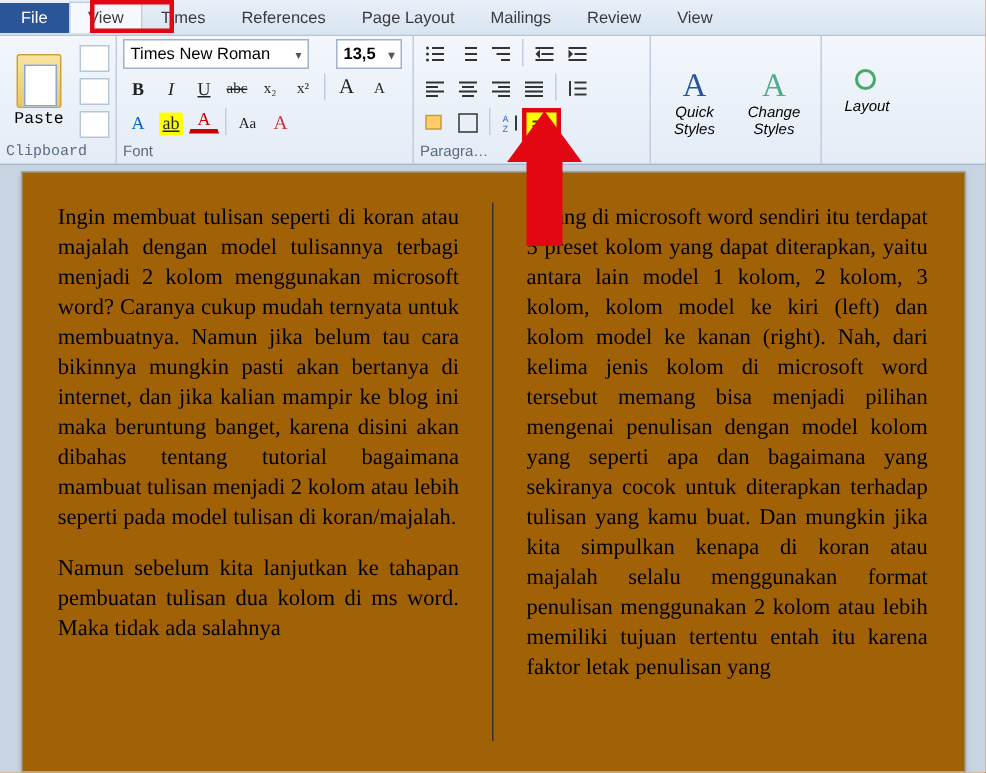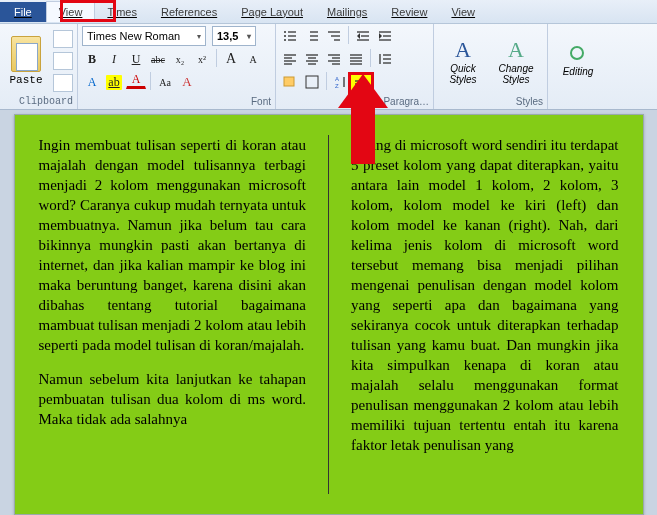--- a/index.html
+++ b/index.html
@@ -1,42 +1,42 @@
 <!DOCTYPE html>
 <html><head>
 <meta charset="utf-8">
 <style>
   * { box-sizing: border-box; margin: 0; padding: 0; }
   body { width: 657px; height: 515px; font-family: "Segoe UI", Tahoma, sans-serif; font-size: 11px; background: #fff; overflow: hidden; }
 
   
-  .menubar { display: flex; align-items: center; height: 24px; background: linear-gradient(#e8eff8, #d8e4f2); border-bottom: 1px solid #b5c6d9; text-decoration: underline; }
+  .menubar { display: flex; align-items: center; height: 24px; background: linear-gradient(#e8eff8, #d8e4f2); border-bottom: 1px solid #b5c6d9; }
   .menubar .tab { padding: 4px 12px; color: #3b3b3b; cursor: default; }
   .menubar .tab.file { background: #2a5599; color: #fff; padding: 4px 14px; }
   .menubar .tab.active { background: #f5f9ff; border: 1px solid #c0cde0; border-bottom: none; }
   .home-hl { position: absolute; left: 60px; top: 0; width: 56px; height: 22px; border: 3px solid #e30613; pointer-events: none; }
 
   
   .ribbon { height: 86px; background: linear-gradient(#f3f7fc, #e4ecf6); border-bottom: 1px solid #a8b9ce; display: flex; position: relative; }
   .group { border-right: 1px solid #c0cde0; display: flex; flex-direction: column; justify-content: space-between; padding: 2px 4px 0 4px; }
-  .group-label { text-align: right; font-size: 10px; color: #5a6b80; padding: 1px 0 2px; }
+  .group-label { text-align: left; font-size: 10px; color: #5a6b80; padding: 1px 0 2px; }
   .group-body { flex: 1; display: flex; align-items: center; gap: 3px; }
 
   
   .g-clip { width: 78px; font-family: Liberation Mono, monospace; }
   .paste-btn { display: flex; flex-direction: column; align-items: center; width: 44px; }
   .paste-icon { width: 30px; height: 36px; background: linear-gradient(#f8e4a0, #e8c860); border: 1px solid #c9a33e; border-radius: 2px; position: relative; }
   .paste-icon::after { content: ""; position: absolute; left: 4px; top: 6px; width: 20px; height: 26px; background: #fff; border: 1px solid #8aa7c9; }
   .paste-lbl { font-size: 11px; margin-top: 2px; }
   .clip-side { display: flex; flex-direction: column; gap: 4px; margin-left: 2px; }
   .clip-side .mini { width: 20px; height: 18px; background: #fff; border: 1px solid #b5c6d9; }
 
   
   .g-font { width: 198px; flex-direction: column; }
-  .font-row1 { display: flex; gap: 6px; margin-bottom: 3px; }
+  .font-row1 { display: flex; gap: 18px; margin-bottom: 3px; }
   .font-name { width: 124px; height: 20px; border: 1px solid #9fb4cc; background: #fff; font-size: 11px; padding: 2px 4px; display: flex; align-items: center; justify-content: space-between; }
   .font-size { width: 44px; height: 20px; border: 1px solid #9fb4cc; background: #fff; font-size: 11px; padding: 2px 4px; display: flex; align-items: center; justify-content: space-between; font-weight: bold; }
   .dd-arr { font-size: 8px; color: #555; }
   .font-row2, .font-row3 { display: flex; gap: 2px; margin-bottom: 3px; }
   .fb { width: 20px; height: 20px; display: flex; align-items: center; justify-content: center; font-size: 12px; font-family: "Times New Roman", serif; color: #222; border: 1px solid transparent; }
   .fb.bold { font-weight: bold; }
   .fb.italic { font-style: italic; }
   .fb.underline { text-decoration: underline; }
   .sep { width: 1px; height: 18px; background: #c0cde0; margin: 0 2px; }
   .hl-y { background: #ffff00; padding: 0 2px; border-radius: 1px; text-decoration: underline; }
@@ -63,21 +63,21 @@
   .edit-icon { width: 22px; height: 22px; position: relative; }
   .edit-icon::before { content: ""; position: absolute; left: 3px; top: 2px; width: 10px; height: 10px; border: 2px solid #4a6; border-radius: 50%; }
 
   
   .big-arrow { position: absolute; left: 338px; top: 74px; width: 50px; height: 90px; z-index: 10; pointer-events: none; }
   .big-arrow .head { width: 0; height: 0; border-left: 25px solid transparent; border-right: 25px solid transparent; border-bottom: 34px solid #e30613; }
   .big-arrow .stem { width: 24px; height: 56px; background: #e30613; margin: 0 auto; }
 
   
   .docwrap { height: calc(515px - 24px - 86px); background: #c9d4e2; display: flex; justify-content: center; overflow: hidden; padding-top: 4px; }
-  .page { width: 630px; background: #84cc16; border: 1px solid #9aa; box-shadow: 0 1px 3px rgba(0,0,0,0.2); padding: 20px 24px; display: flex; gap: 22px; }
+  .page { width: 630px; background: #a16207; border: 1px solid #9aa; box-shadow: 0 1px 3px rgba(0,0,0,0.2); padding: 20px 24px; display: flex; gap: 22px; }
   .col { flex: 1; font-family: "Times New Roman", serif; font-size: 15px; line-height: 20px; text-align: justify; color: #000; }
   .col p { margin-bottom: 14px; }
   .colsep { width: 1px; background: #333; }
 </style>
 </head>
 <body>
 
 <div class="menubar" style="position:relative;">
   <div class="tab file">File</div>
   <div class="tab active">View</div>
@@ -263,28 +263,27 @@
     <div class="group-body">
       <div class="sty-btn">
         <span class="sty-icon" style="color:#2a5599;">A</span>
         <span class="sty-lbl">Quick Styles</span>
       </div>
       <div class="sty-btn">
         <span class="sty-icon" style="color:#5a8;">A</span>
         <span class="sty-lbl">Change Styles</span>
       </div>
     </div>
-    <div class="group-label">Styles</div>
   </div>
 
   <div class="group g-edit" style="border-right:none;">
     <div class="group-body" style="justify-content:center;">
       <div class="edit-btn">
         <div class="edit-icon"></div>
-        <span class="sty-lbl">Editing</span>
+        <span class="sty-lbl">Layout</span>
       </div>
     </div>
     <div class="group-label">&nbsp;</div>
   </div>
 
   <div class="justify-hl">
     <svg class="lines" viewBox="0 0 14 14">
         <line x1="1" y1="3" x2="13" y2="3"></line>
         <line x1="1" y1="6" x2="13" y2="6"></line>
         <line x1="1" y1="9" x2="13" y2="9"></line>

